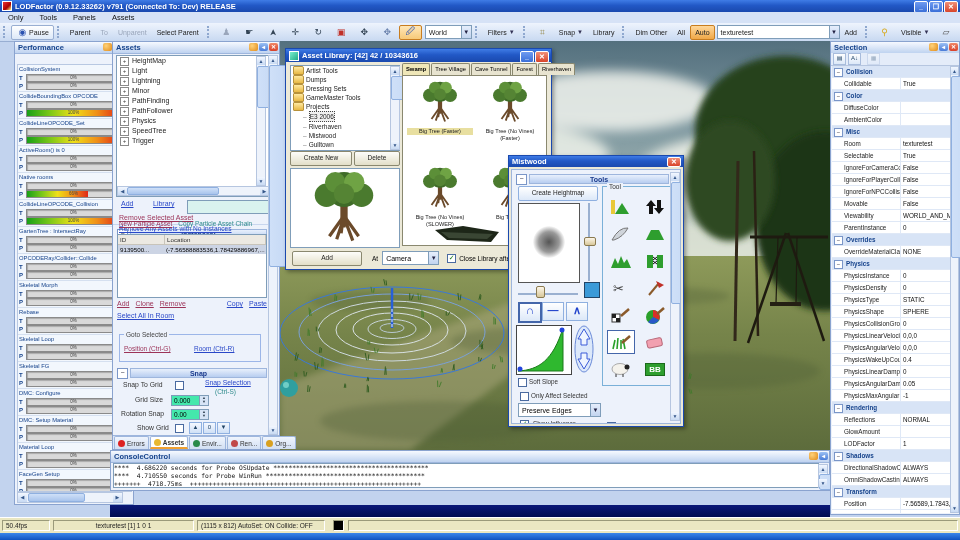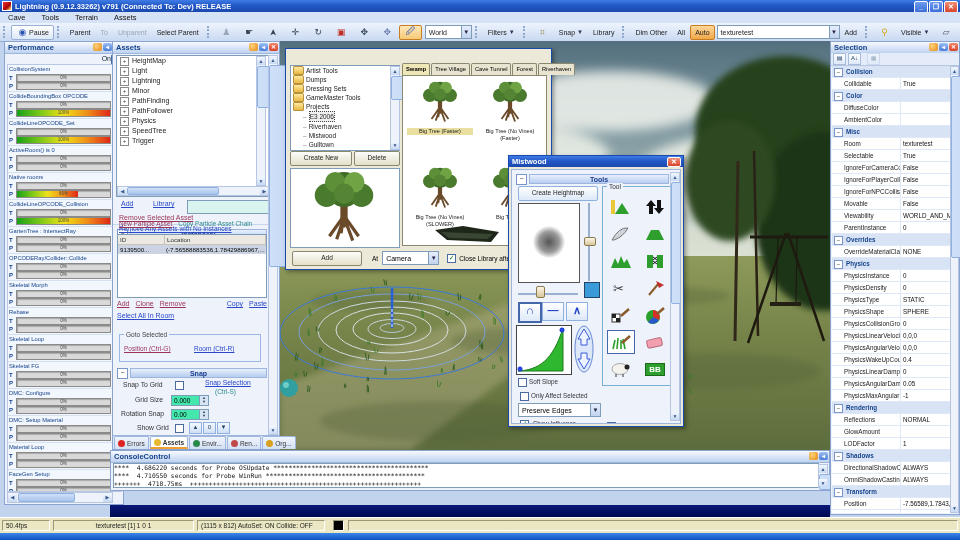--- a/index.html
+++ b/index.html
@@ -40,21 +40,21 @@
   .pbtn.x{background:linear-gradient(#f08868,#d8402a);}
   .sechdr{height:10px;display:flex;align-items:stretch;margin:2px 2px 0 2px;}
   .sechdr .box{width:9px;height:9px;border:1px solid #7a96c8;background:#fff;font-size:7px;line-height:8px;text-align:center;color:#334;margin-right:2px;}
   .sechdr .bar{flex:1;background:linear-gradient(#e8f0fc,#b7cdf0);border:1px solid #9eb6dd;
                font-size:7px;font-weight:bold;color:#1a3a8c;text-align:center;line-height:9px;}
   .link{color:#2a48c8;text-decoration:underline;cursor:pointer;}
   .mlink{color:#9c3358;text-decoration:underline;cursor:pointer;}
   .tlink{color:#2e8b8b;cursor:pointer;}
   .cb{width:7px;height:7px;border:1px solid #4a6aa0;background:#fff;display:inline-block;font-size:7px;line-height:6px;color:#1a7a1a;text-align:center;vertical-align:-1px;}
   
-  #perf{left:4px;top:41px;width:120px;height:464px;}
+  #perf{left:14px;top:41px;width:120px;height:464px;}
   .onrow{height:10px;font-size:7px;color:#123;text-align:right;padding-right:12px;line-height:10px;position:relative;}
   .onrow .cb{position:absolute;right:3px;top:1px;}
   #perf-list{position:absolute;left:2px;top:22px;right:10px;bottom:12px;background:#fbfcfe;border:1px solid #b8c8e2;overflow:hidden;}
   .perf-meter{border-bottom:1px solid #d5e0f0;padding:1px 1px 2px 1px;background:#f2f7fd;}
   .pm-label{font-size:5.8px;color:#15428b;line-height:7px;white-space:nowrap;overflow:hidden;}
   .pm-row{display:flex;align-items:center;height:7px;margin-top:1px;}
   .pm-tp{width:7px;font-size:6px;font-weight:bold;color:#15428b;}
   .pm-bar{flex:1;height:6px;border:1px solid #8a8a8a;background:#d9d9d9;position:relative;box-shadow:inset 1px 1px 1px #aaa;}
   .pm-fill{position:absolute;left:0;top:0;bottom:0;background:linear-gradient(90deg,#18a018,#7cc818,#f0e018,#f09018,#e02818);}
   .pm-txt{position:absolute;left:0;right:0;top:0;font-size:4.5px;line-height:6px;text-align:center;color:#444;}
@@ -139,32 +139,32 @@
   .curvebtn{position:absolute;width:20px;height:17px;border:1px solid #8fb0e0;background:linear-gradient(#fff,#dce8f8);
             color:#2244cc;font-size:11px;font-weight:bold;text-align:center;line-height:15px;}
   .curvebtn.sel{border:2px solid #4466aa;line-height:13px;}
   .terr-cb{position:absolute;font-size:6.3px;color:#333;}
 </style>
 </head>
 <body>
 
 <div class="abs titlebar">
   <span class="appicon"></span>
-  <span>Lightning  (0.9.12.33262) v791 (Connected To: Dev) RELEASE</span>
+  <span>LODFactor  (0.9.12.33262) v791 (Connected To: Dev) RELEASE</span>
   <span class="winbtns">
     <span class="winbtn">_</span>
     <span class="winbtn">❐</span>
     <span class="winbtn close">✕</span>
   </span>
 </div>
 
 <div class="abs menubar" id="menubar">
-    <span class="menuitem">Cave</span>
+    <span class="menuitem">Only</span>
     <span class="menuitem">Tools</span>
-    <span class="menuitem">Terrain</span>
+    <span class="menuitem">Panels</span>
     <span class="menuitem">Assets</span>
   </div>
 
 <div class="abs toolbar">
   <span class="grip"></span>
   <span class="tbtn" style="border:1px solid #98aed2;background:linear-gradient(#fff,#dce8f8);">
     <span class="ticon" style="color:#2a52b0;">◉</span>
     <span>Pause</span>
   </span>
   <span class="grip"></span>
@@ -810,20 +810,28 @@
       <div class="atab">
         <span class="aticon" style="background: rgb(216, 160, 32);"></span>
         <span>Org...</span>
       </div>
     </div>
 <span class="abs asst-links link" style="left: 6px; top: 183px; font-size: 6.6px;">Remove Any Assets with No Instances</span>
     <div class="abs" style="left: 6px; top: 178px; font-size: 6.4px; white-space: nowrap;"><span class="mlink">New Particle Asset</span><span class="tlink" style="margin-left: 6px;">Copy Particle Asset Chain</span></div>
   </div>
 
 <div class="abs xpwin" id="asset-library">
+  <div class="xptitle">
+    <span class="appicon" style="background:linear-gradient(135deg,#7ec,#2a8);"></span>
+    <span>Asset Library:  [42] 42 / 10343616</span>
+    <span class="winbtns" style="top:2px;">
+      <span class="winbtn">_</span>
+      <span class="winbtn close">✕</span>
+    </span>
+  </div>
   <div id="al-tree">
       <div class="folderrow">
         <span class="fico"></span>
         <span class="flabel">Artist Tools</span>
       </div>
       <div class="folderrow">
         <span class="fico"></span>
         <span class="flabel">Dumps</span>
       </div>
       <div class="folderrow">

